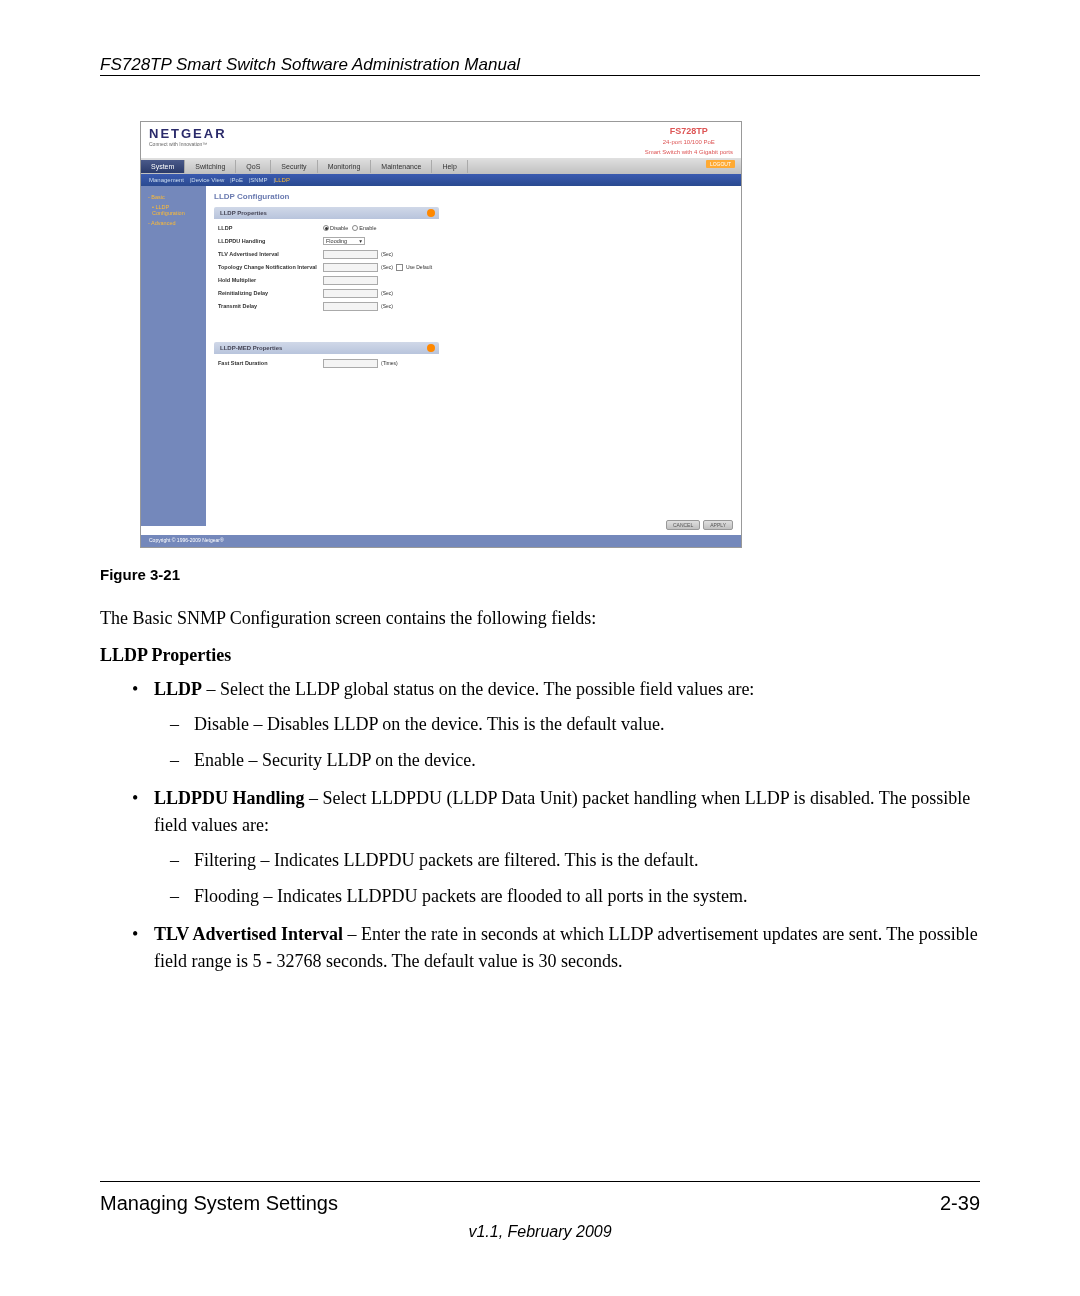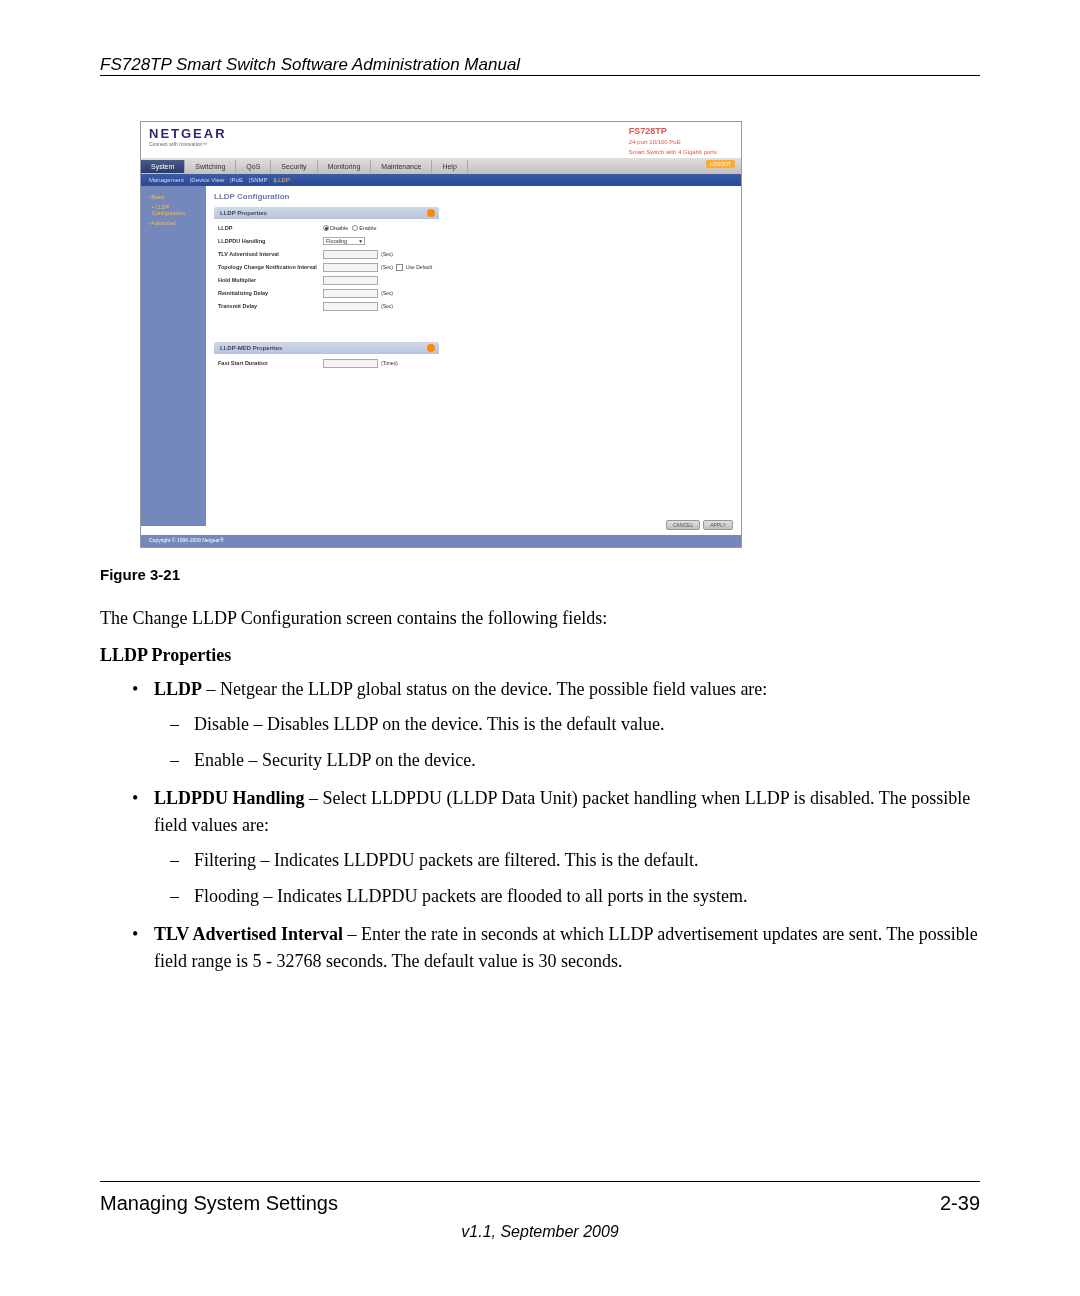--- a/index.html
+++ b/index.html
@@ -56,23 +56,23 @@
       color: #2a2a6a;
     }
     
     .ss-tagline {
       font-size: 5px;
       color: #666;
     }
     
     .ss-model {
       position: absolute;
-      right: 24px;
+      right: 8px;
       top: 4px;
-      text-align: left;
+      text-align: center;
       font-size: 9px;
       color: #d55;
       font-weight: bold;
     }
     
     .ss-model-sub {
       font-size: 6px;
       color: #d55;
       font-weight: normal;
     }
@@ -499,27 +499,27 @@
   <div class="ss-footer-btns">
     <div class="ss-btn">CANCEL</div>
     <div class="ss-btn">APPLY</div>
   </div>
 
   <div class="ss-copyright">Copyright © 1996-2009 Netgear®</div>
 </div>
 
 <div class="figure-caption">Figure 3-21</div>
 
-<p class="body-text">The Change LLDP Configuration screen contains the following fields:</p>
+<p class="body-text">The Basic SNMP Configuration screen contains the following fields:</p>
 
 <div class="section-title">LLDP Properties</div>
 
 <ul class="bullet-list">
   <li>
-    <span class="term">LLDP</span><span> – Netgear the LLDP global status on the device. The possible field values are:</span>
+    <span class="term">LLDP</span><span> – Select the LLDP global status on the device. The possible field values are:</span>
     <ul class="sub-list">
       <li>Disable – Disables LLDP on the device. This is the default value.</li>
       <li>Enable – Security LLDP on the device.</li>
     </ul>
   </li>
   <li>
     <span class="term">LLDPDU Handling</span><span> – Select LLDPDU (LLDP Data Unit) packet handling when LLDP is disabled. The possible field values are:</span>
     <ul class="sub-list">
       <li>Filtering – Indicates LLDPDU packets are filtered. This is the default.</li>
       <li>Flooding – Indicates LLDPDU packets are flooded to all ports in the system.</li>
@@ -529,14 +529,14 @@
     <span class="term">TLV Advertised Interval</span><span> – Enter the rate in seconds at which LLDP advertisement updates are sent. The possible field range is 5 - 32768 seconds. The default value is 30 seconds.</span>
   </li>
 </ul>
 
 <div class="page-footer">
   <hr class="footer-rule">
   <div class="footer-row">
     <span>Managing System Settings</span>
     <span>2-39</span>
   </div>
-  <div class="footer-version">v1.1, September 2009</div>
+  <div class="footer-version">v1.1, February 2009</div>
 </div>
 
 </body></html>

